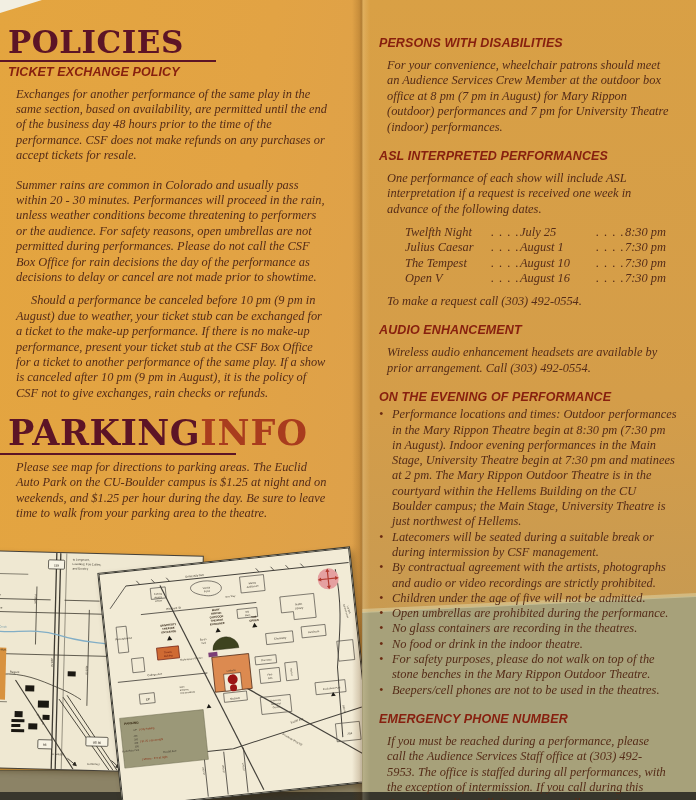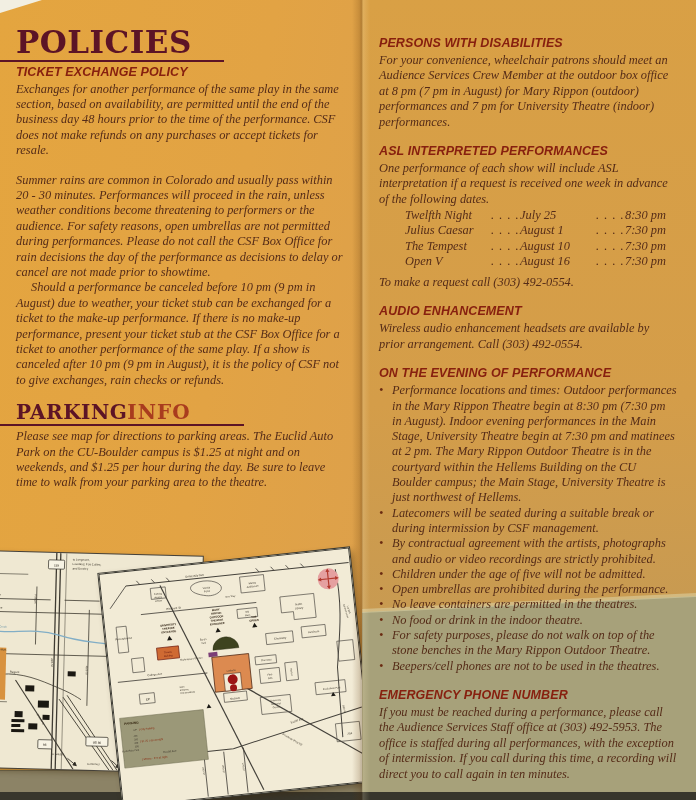--- a/index.html
+++ b/index.html
@@ -16,33 +16,33 @@
     background:#dcd4a5;clip-path:polygon(0 609px,334px 593px,334px 597px,0 613px);}
   .left-band{position:absolute;left:0;top:770px;width:362px;height:30px;background:#8c8366;
     border-top:1px solid #6f684f;z-index:1;}
   .bottom-dark{position:absolute;left:0;top:792px;width:696px;height:8px;background:#38362c;z-index:1;}
   .sliver{position:absolute;left:0;top:0;width:42px;height:13px;background:#f2efe2;z-index:1;
     clip-path:polygon(0 0,42px 0,0 13px);}
   .fold{position:absolute;left:352px;top:0;width:18px;height:800px;z-index:3;pointer-events:none;
     background:linear-gradient(90deg,rgba(90,50,5,0) 0%,rgba(90,50,5,.18) 40%,rgba(60,30,0,.28) 52%,rgba(255,240,200,.18) 62%,rgba(90,50,5,0) 100%);}
   
   .col{position:absolute;z-index:4;color:#552c18;}
-  .col-left{left:16px;top:26px;width:330px;}
+  .col-left{left:8px;top:26px;width:330px;}
   .col-right{left:379px;top:36px;width:298px;}
   .big-title{position:relative;font-family:"DejaVu Serif",serif;font-weight:bold;
     color:#5c1426;font-size:31px;line-height:1.05;letter-spacing:.5px;margin:0 0 6px 0;}
   .big-title .rule{position:absolute;left:-24px;bottom:-3px;height:2px;background:#5c1426;}
   .rule-policies{width:232px;}
   .rule-parking{width:252px;}
   .accent-word{color:#a93c1e;letter-spacing:1px;}
-  .big-title.parking{font-size:20px;margin-top:12px;}
+  .big-title.parking{font-size:35px;margin-top:12px;}
   h2{font-family:"Liberation Sans",sans-serif;font-weight:bold;font-size:12.5px;
      color:#87200f;margin:0 0 3px 0;letter-spacing:.1px;}
   .sec{margin-bottom:14px;font-style:italic;}
-  .sec p{font-size:12.4px;line-height:15.4px;margin:0;}
+  .sec p{font-size:12.4px;line-height:15.4px;margin:8px;}
   .sec p + p{text-indent:15px;}
   .mt{margin-top:13px;}
   
   .sch{margin:1px 0 6px 26px;}
   .sch-row{display:flex;font-size:12.4px;line-height:15.2px;}
   .sch-play{width:86px;flex:none;}
   .sch-dots{flex:1;overflow:hidden;white-space:nowrap;letter-spacing:1px;}
   .sch-date{width:76px;flex:none;}
   .sch-time{width:52px;flex:none;}
   
@@ -180,21 +180,21 @@
             <span class="btxt">Children under the age of five will not be admitted.</span>
           </div>
 
           <div class="bullet-row">
             <span class="bdot">•</span>
             <span class="btxt">Open umbrellas are prohibited during the performance.</span>
           </div>
 
           <div class="bullet-row">
             <span class="bdot">•</span>
-            <span class="btxt">No leave containers are permitted in the theatres.</span>
+            <span class="btxt">No glass containers are recording in the theatres.</span>
           </div>
 
           <div class="bullet-row">
             <span class="bdot">•</span>
             <span class="btxt">No food or drink in the indoor theatre.</span>
           </div>
 
           <div class="bullet-row">
             <span class="bdot">•</span>
             <span class="btxt">For safety purposes, please do not walk on top of the stone benches in the Mary Rippon Outdoor Theatre.</span>

